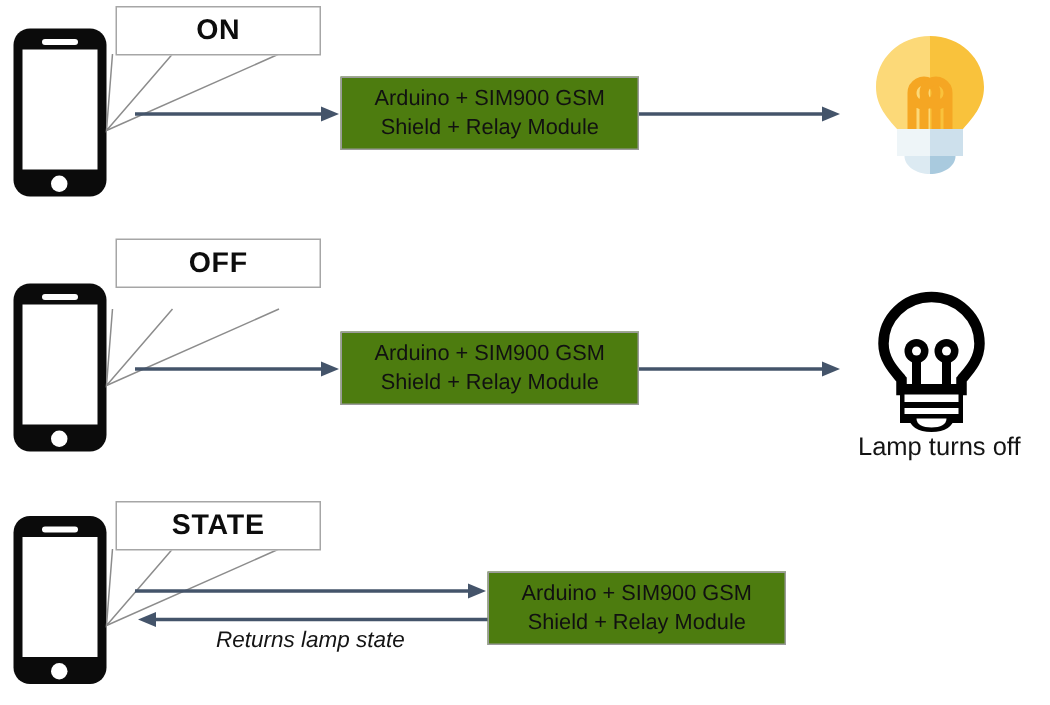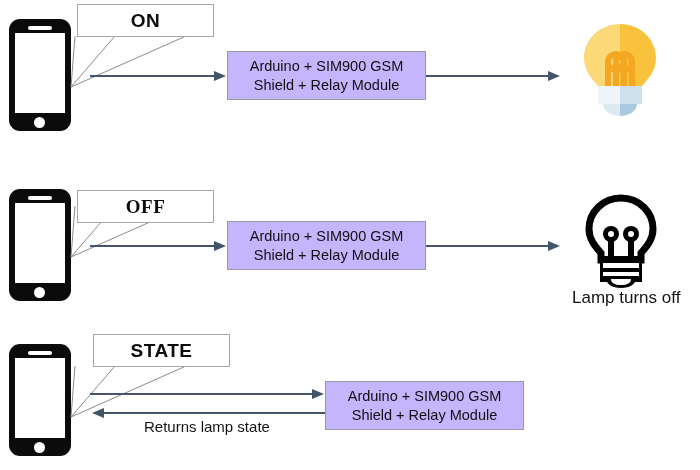--- a/index.html
+++ b/index.html
@@ -67,21 +67,21 @@
     font-weight: bold;
     font-size: 19px;
     letter-spacing: 0.5px;
     color: #0d0d0d;
   }
 
   
   .procbox {
     box-sizing: border-box;
     border: 1px solid #9a9a9a;
-    background: #c4b5fd;
+    background: #4d7c0f;
     display: flex;
     flex-direction: column;
     align-items: center;
     justify-content: center;
     line-height: 1.26;
   }
   .procbox-line {
     font-size: 14.5px;
     color: #111111;
     white-space: nowrap;
@@ -155,21 +155,21 @@
     <div class="phone-speaker"></div>
     <div class="phone-screen"></div>
     <div class="phone-home"></div>
   </div>
 
   <svg class="abs" style="left:0px; top:170px;" width="230" height="100">
     <polyline points="75,36 71,87 115,36" fill="none" stroke="#8c8c8c" stroke-width="1"></polyline>
     <line x1="71" y1="87" x2="186" y2="36" stroke="#8c8c8c" stroke-width="1"></line>
   </svg>
 
-  <div class="abs callout" style="left:77px; top:190px; width:137px; height:33px;font-family:Liberation Serif, serif;">
+  <div class="abs callout" style="left:77px; top:159px; width:137px; height:33px;">
     <span class="callout-text">OFF</span>
   </div>
 
   <svg class="abs" style="left:90px; top:238px;" width="140" height="16">
     <line x1="0" y1="8" x2="128" y2="8" stroke="#44546a" stroke-width="2.2"></line>
     <polygon points="136,8 124,3 124,13" fill="#44546a"></polygon>
   </svg>
 
   <div class="abs procbox" style="left:227px; top:221px; width:199px; height:49px;">
     <span class="procbox-line">Arduino + SIM900 GSM</span>
@@ -204,34 +204,34 @@
     <div class="phone-speaker"></div>
     <div class="phone-screen"></div>
     <div class="phone-home"></div>
   </div>
 
   <svg class="abs" style="left:0px; top:330px;" width="230" height="100">
     <polyline points="75,36 71,87 115,36" fill="none" stroke="#8c8c8c" stroke-width="1"></polyline>
     <line x1="71" y1="87" x2="186" y2="36" stroke="#8c8c8c" stroke-width="1"></line>
   </svg>
 
-  <div class="abs callout" style="left:93px; top:334px; width:137px; height:33px;text-align:right;">
+  <div class="abs callout" style="left:77px; top:334px; width:137px; height:33px;text-align:right;">
     <span class="callout-text">STATE</span>
   </div>
 
   <svg class="abs" style="left:90px; top:386px;" width="240" height="16">
     <line x1="0" y1="8" x2="226" y2="8" stroke="#44546a" stroke-width="2.2"></line>
     <polygon points="234,8 222,3 222,13" fill="#44546a"></polygon>
   </svg>
 
   <svg class="abs" style="left:90px; top:405px;" width="240" height="16">
     <line x1="10" y1="8" x2="236" y2="8" stroke="#44546a" stroke-width="2.2"></line>
     <polygon points="2,8 14,3 14,13" fill="#44546a"></polygon>
   </svg>
 
   <div class="abs procbox" style="left:325px; top:381px; width:199px; height:49px;">
     <span class="procbox-line">Arduino + SIM900 GSM</span>
     <span class="procbox-line">Shield + Relay Module</span>
   </div>
 
-  <div class="abs caption-small" style="left:144px; top:418px;">Returns lamp state</div>
+  <div class="abs caption-small" style="left:144px; top:418px;font-style:italic;">Returns lamp state</div>
 
 </div>
 
 </body></html>

